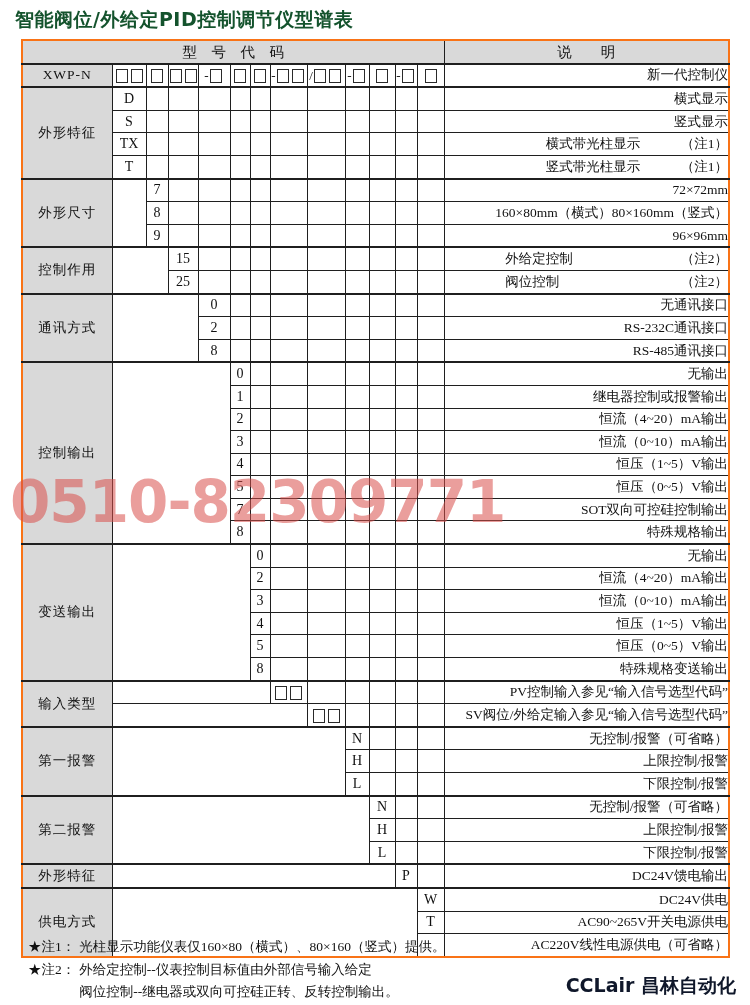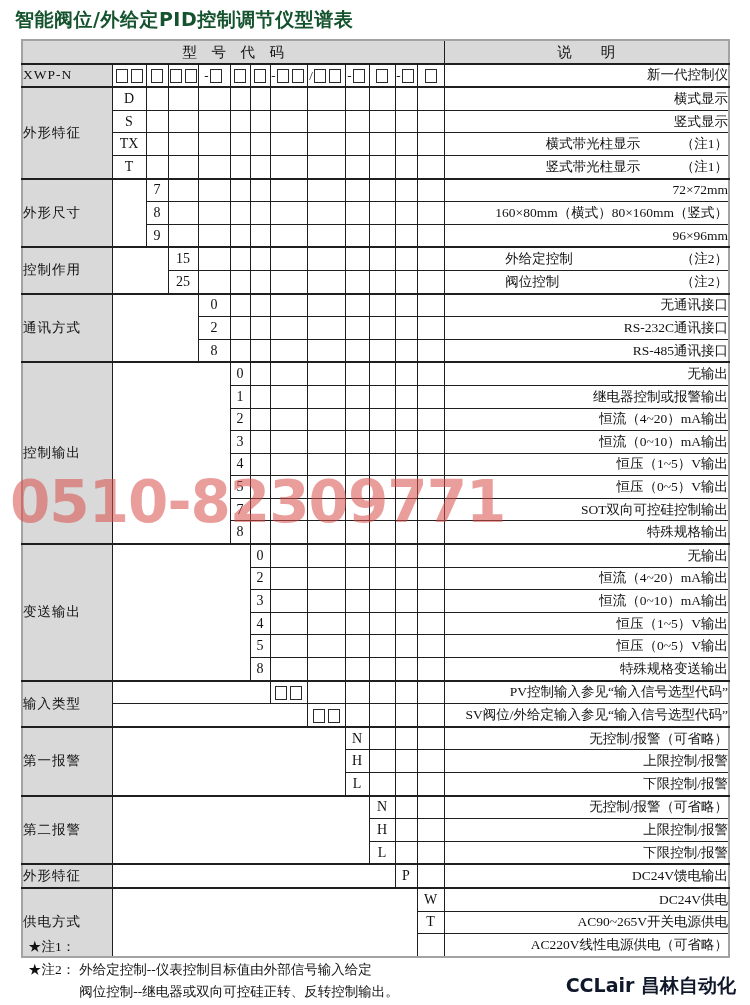--- a/index.html
+++ b/index.html
@@ -14,28 +14,28 @@
   }
   table.spec{
     border-collapse:collapse;table-layout:fixed;width:708px;
     position:absolute;left:21px;top:39px;
     font-size:13.5px;color:#111;
   }
   table.spec td{
     border:1px solid #1f1f1f;height:21.6px;padding:0;line-height:20px;
     overflow:hidden;white-space:nowrap;vertical-align:middle;
   }
-  table.spec{border:2px solid #a3a3a3;}
+  table.spec{border:2px solid #f97316;}
   tr.sec-start > td{border-top:2px solid #1f1f1f;}
   td.hdr{
     background:#d9d9d9;text-align:center;font-size:14.5px;
     border-bottom:2px solid #1f1f1f !important;
   }
   td.cat{
-    background:#d9d9d9;text-align:left;font-size:13.5px;letter-spacing:1px;
+    background:#d9d9d9;text-align:center;font-size:13.5px;letter-spacing:1px;
   }
   td.code{text-align:center;font-size:14px;}
   td.desc{text-align:right;padding:0 4px 0 8px;font-size:13.5px;}
   span.box{
     display:inline-block;width:10px;height:12px;border:1.5px solid #2a2a2a;
     vertical-align:middle;margin:0 1.5px;background:#fff;
   }
   span.tok{vertical-align:middle;font-size:13px;}
   .watermark{
     position:absolute;left:10px;top:468px;z-index:5;pointer-events:none;
@@ -507,20 +507,23 @@
         <td class="desc">AC220V线性电源供电（可省略）</td>
       </tr>
     </tbody>
 </table>
 
 <div class="watermark">0510-82309771</div>
 
 <div class="notes" id="notes">
     <div class="note">
       <span class="note-label">★注1：</span>
+      <span class="note-lines">
+        <div>光柱显示功能仪表仅160×80（横式）、80×160（竖式）提供。</div>
+      </span>
     </div>
     <div class="note">
       <span class="note-label">★注2：</span>
       <span class="note-lines">
         <div>外给定控制--仪表控制目标值由外部信号输入给定</div>
         <div>阀位控制--继电器或双向可控硅正转、反转控制输出。</div>
       </span>
     </div>
   </div>
 

